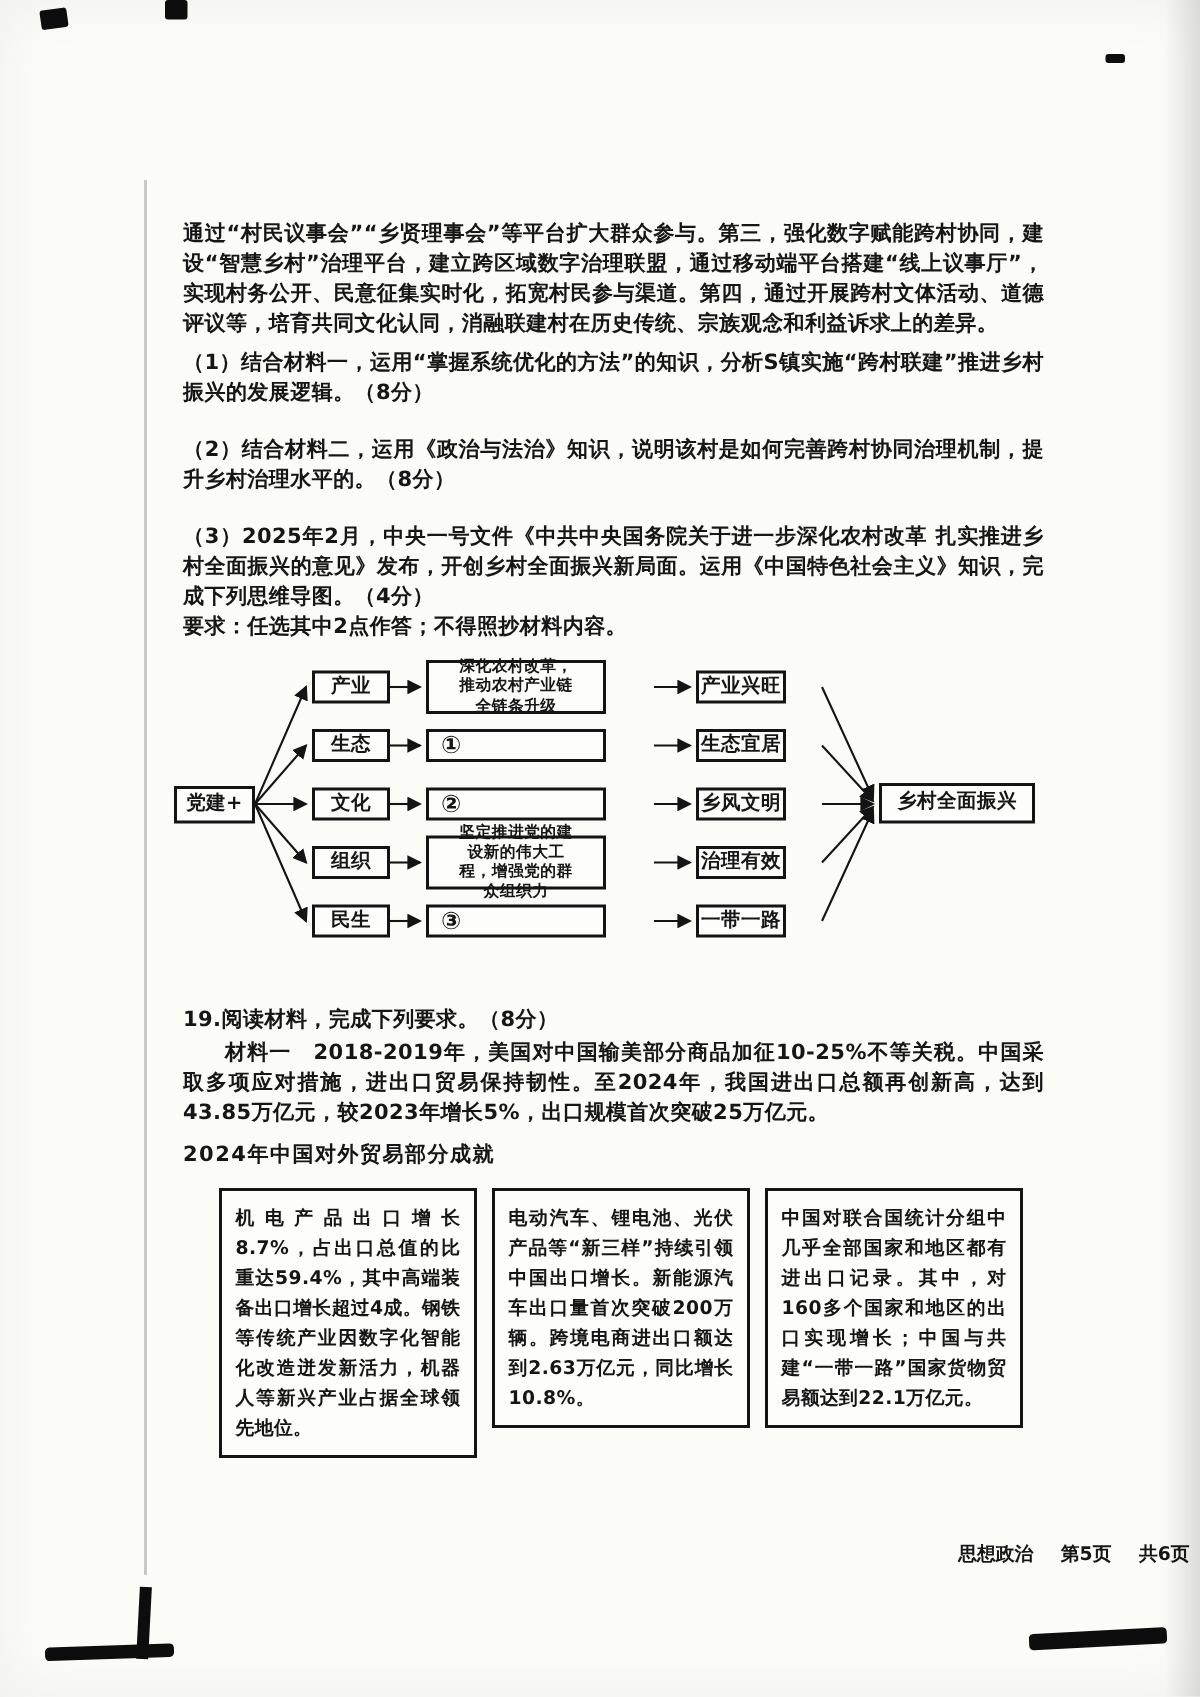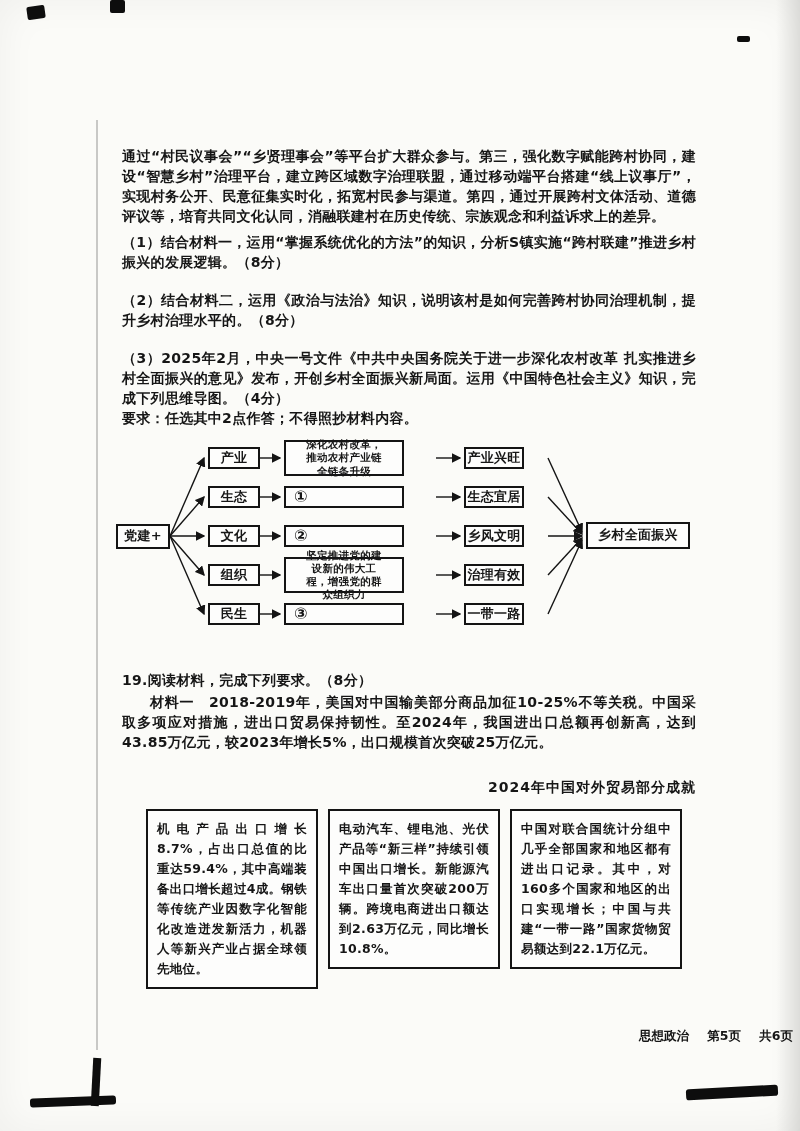--- a/index.html
+++ b/index.html
@@ -37,21 +37,21 @@
     text-align:justify;
   }
   .para { margin:0; }
   .q1 { margin-top:6px; }
   .q2 { margin-top:18px; }
   .q3 { margin-top:18px; }
   .req { margin-top:0px; font-weight:700; }
   .q19 { margin-top:30px; font-weight:700; }
   .material { margin-top:2px; text-indent:28px; }
   .chart-title {
-    margin-top:25px; text-align:right; font-size:14px; font-weight:700;
+    margin-top:8px; text-align:left; font-size:14px; font-weight:700;
     letter-spacing:1px;
   }
   
   .diagram {
     position:relative; margin:10px 0 0 -6px;
     width:580px; height:202px;
   }
   .diagram svg { position:absolute; left:0; top:0; }
   .dbox {
     position:absolute;

